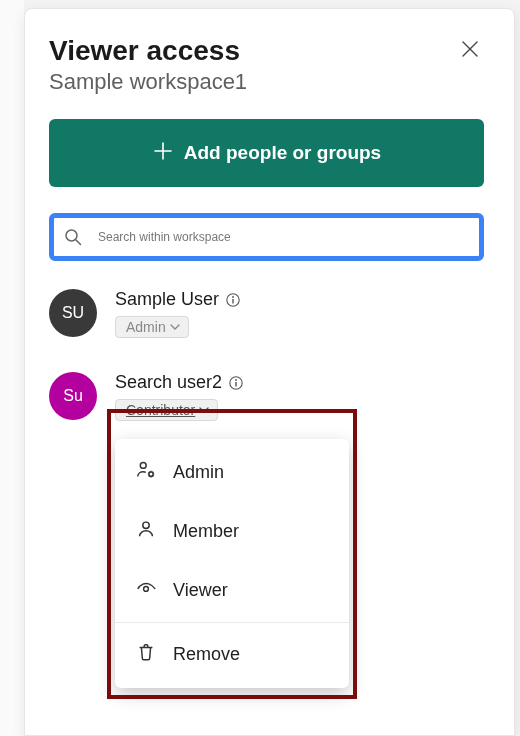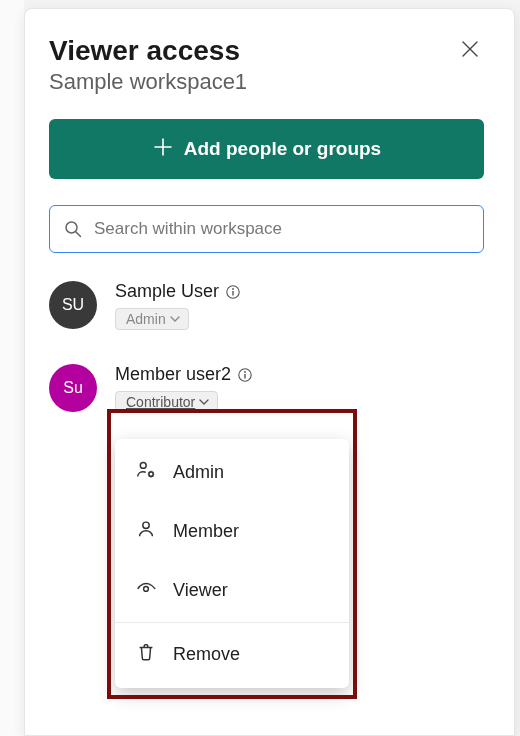--- a/index.html
+++ b/index.html
@@ -49,21 +49,21 @@
     color: #444;
     line-height: 0;
   }
   .add-btn {
     width: 100%;
     margin-top: 24px;
     background: #117865;
     color: #ffffff;
     border: none;
     border-radius: 6px;
-    height: 60px;
+    height: 68px;
     display: flex;
     align-items: center;
     justify-content: center;
     gap: 10px;
     font-size: 19px;
     font-weight: 600;
     cursor: pointer;
   }
   .search-wrap {
     margin-top: 26px;
@@ -74,23 +74,23 @@
     left: 14px;
     top: 50%;
     transform: translateY(-50%);
     color: #666;
     line-height: 0;
   }
   .search-input {
     width: 100%;
     height: 48px;
     padding: 0 14px 0 44px;
-    font-size: 17px;
+    font-size: 12px;
     color: #444;
-    border: 1px solid #3b82f6;
+    border: 5px solid #3b82f6;
     border-radius: 6px;
     outline: none;
   }
   .search-input::placeholder { color: #777; }
   .user-list { margin-top: 26px; }
   .user-row {
     display: flex;
     align-items: flex-start;
     gap: 18px;
     margin-bottom: 32px;
@@ -237,21 +237,21 @@
         </div>
       </div>
     </div>
 
     <div class="user-row">
       <div class="avatar magenta">
         <span>Su</span>
       </div>
       <div class="user-info">
         <div class="user-name-line">
-          <span>Member user2</span>
+          <span>Search user2</span>
           <span class="info-icon">
             <svg width="16" height="16" viewBox="0 0 16 16">
                 <circle cx="8" cy="8" r="6.2" stroke="currentColor" stroke-width="1.1" fill="none"></circle>
                 <circle cx="8" cy="5" r="0.9" fill="currentColor"></circle>
                 <rect x="7.3" y="7" width="1.4" height="4.5" fill="currentColor"></rect>
               </svg>
           </span>
         </div>
         <div class="role-chip active">
           <span>Contributor</span>

